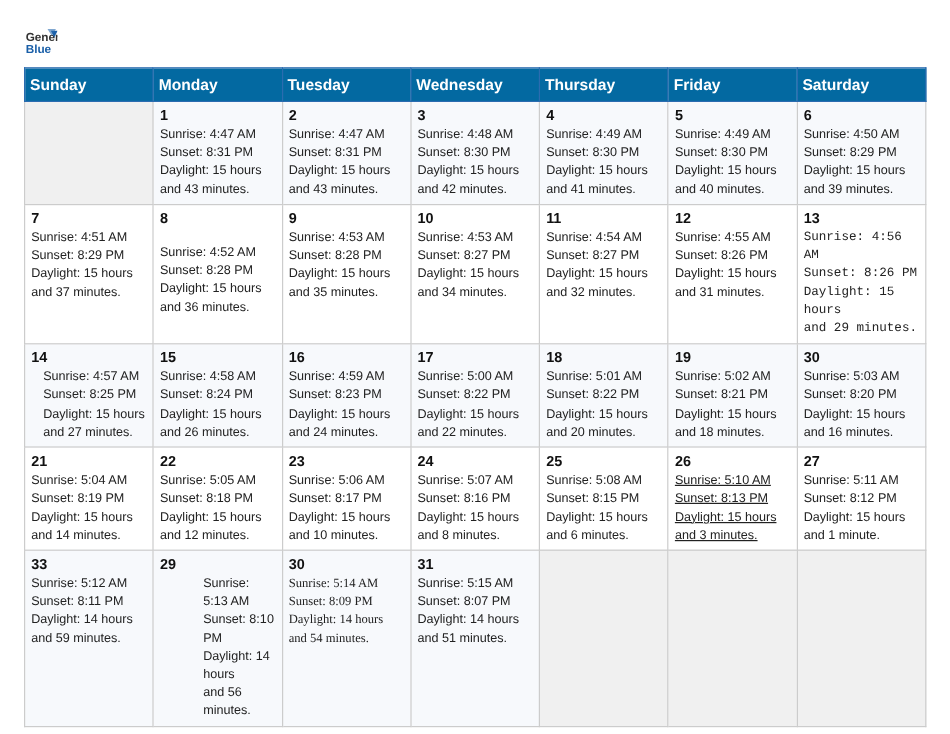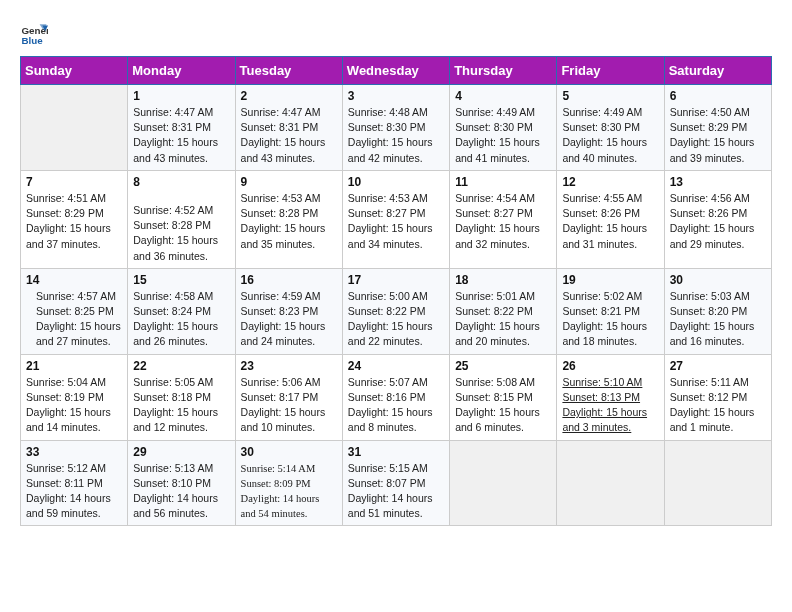--- a/index.html
+++ b/index.html
@@ -38,21 +38,21 @@
       font-size: 16px;
       color: #333;
       font-weight: normal;
     }
     table {
       width: 100%;
       border-collapse: collapse;
       font-size: 11px;
     }
     thead tr th {
-      background-color: #a21caf;
+      background-color: #0369a1;
       color: #fff;
       padding: 6px 4px;
       text-align: left;
       font-size: 13px;
       font-weight: bold;
       border: 1px solid #2b6cb0;
     }
     tbody tr td {
       border: 1px solid #ccc;
       vertical-align: top;
@@ -196,21 +196,21 @@
         </td>
         <td>
           <span class="day-number">12</span>
           <div class="day-info" style="white-space: pre-line;">Sunrise: 4:55 AM
 Sunset: 8:26 PM
 Daylight: 15 hours
 and 31 minutes.</div>
         </td>
         <td>
           <span class="day-number">13</span>
-          <div class="day-info" style="white-space: pre-line;">Sunrise: 4:56 AM
+          <div class="day-info" style="white-space: pre-line; font-family: Liberation Mono, monospace;">Sunrise: 4:56 AM
 Sunset: 8:26 PM
 Daylight: 15 hours
 and 29 minutes.</div>
         </td>
       </tr>
       <tr>
         <td>
           <span class="day-number">14</span>
           <div class="day-info" style="white-space: pre-line; margin-left: 10px;">Sunrise: 4:57 AM
 Sunset: 8:25 PM
@@ -314,21 +314,21 @@
       <tr>
         <td>
           <span class="day-number">33</span>
           <div class="day-info" style="white-space: pre-line;">Sunrise: 5:12 AM
 Sunset: 8:11 PM
 Daylight: 14 hours
 and 59 minutes.</div>
         </td>
         <td>
           <span class="day-number">29</span>
-          <div class="day-info" style="white-space: pre-line;">Sunrise: 5:13 AM
+          <div class="day-info" style="white-space: pre-line; margin-left: 36px;">Sunrise: 5:13 AM
 Sunset: 8:10 PM
 Daylight: 14 hours
 and 56 minutes.</div>
         </td>
         <td>
           <span class="day-number">30</span>
           <div class="day-info" style="white-space: pre-line; font-family: Liberation Serif, serif;">Sunrise: 5:14 AM
 Sunset: 8:09 PM
 Daylight: 14 hours
 and 54 minutes.</div>

